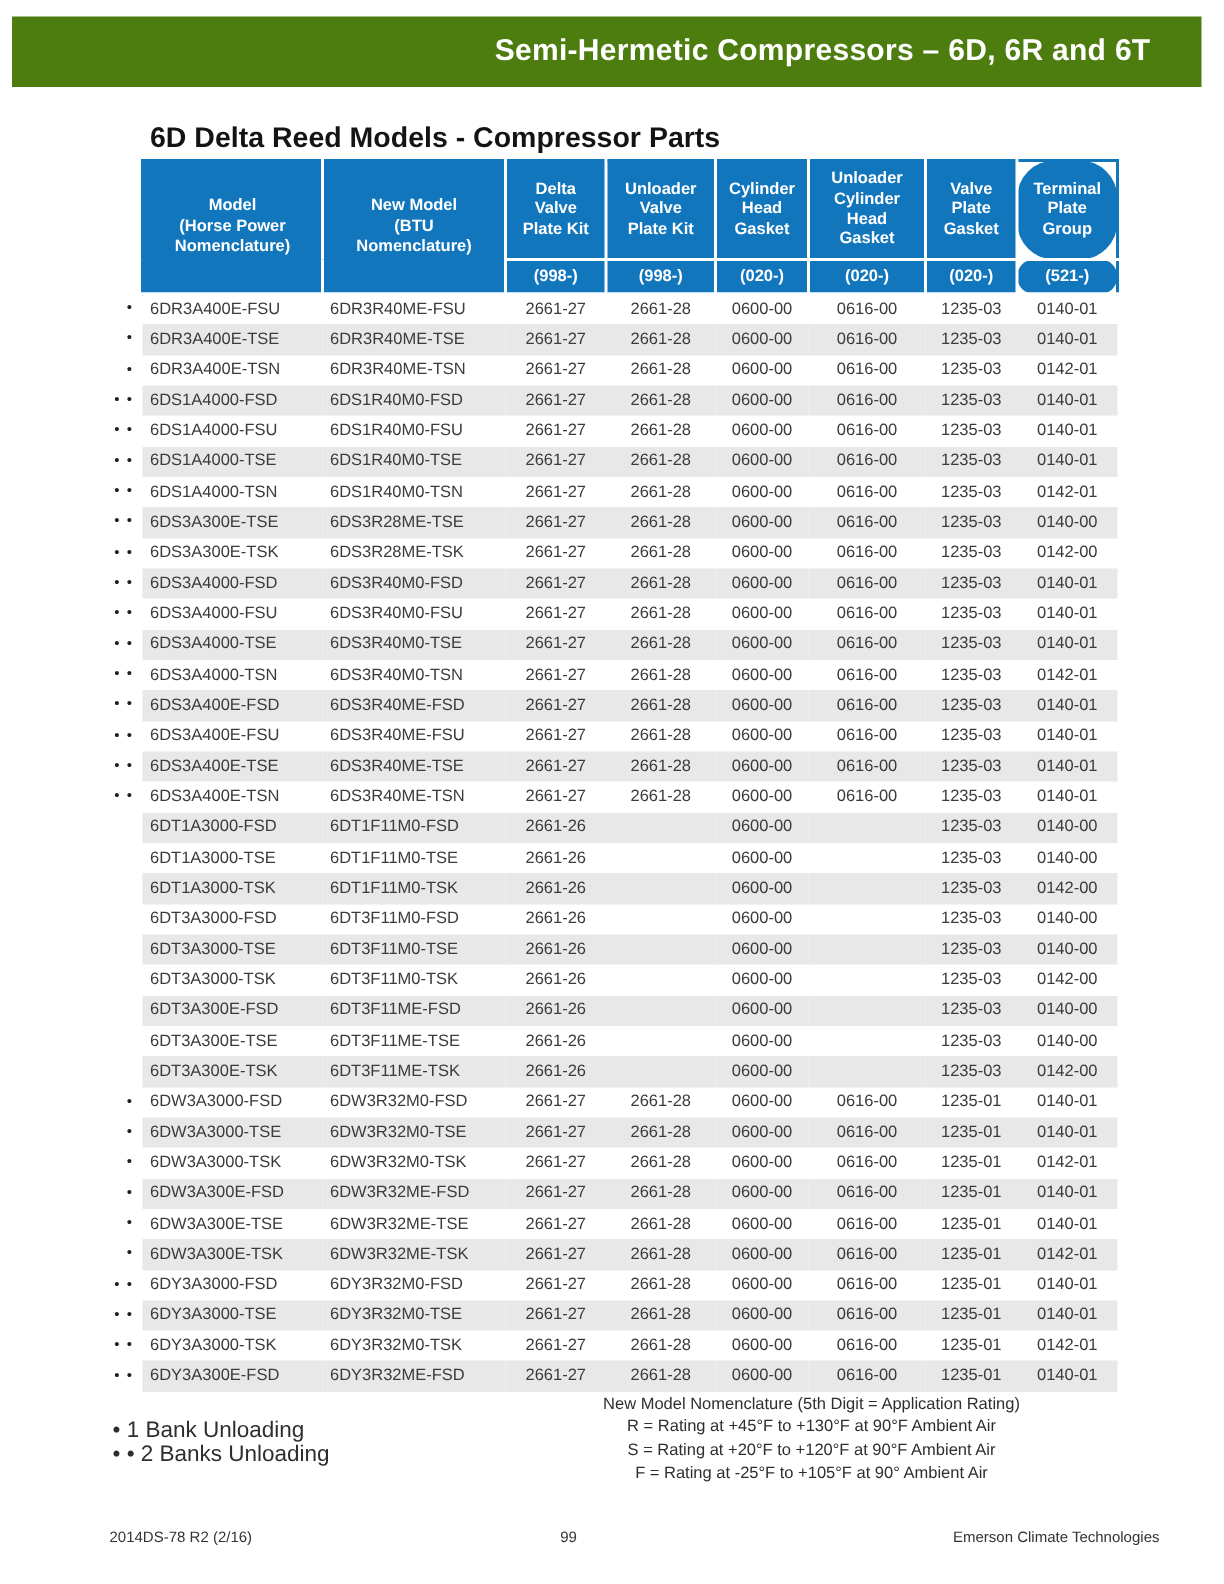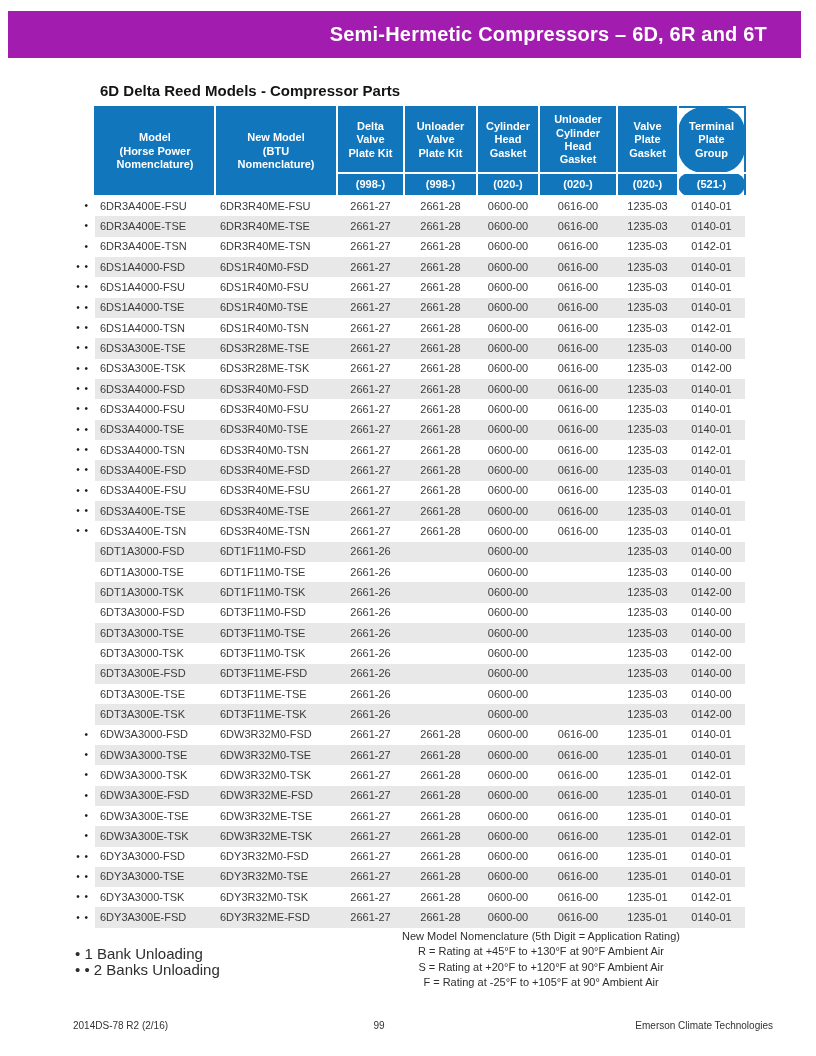--- a/index.html
+++ b/index.html
@@ -2,27 +2,27 @@
 <html><head>
 <meta charset="utf-8">
 <style>
   html,body{margin:0;padding:0;}
   body{
     width:816px;height:1056px;position:relative;background:#ffffff;
     font-family:"Liberation Sans", sans-serif;color:#3b3b3b;overflow:hidden;
   }
   .banner{
     position:absolute;left:8px;top:11px;width:793px;height:47px;
-    background:#a21caf;color:#ffffff;display:flex;align-items:center;
+    background:#4d7c0f;color:#ffffff;display:flex;align-items:center;
     justify-content:flex-end;padding-right:34px;box-sizing:border-box;
     font-size:20px;font-weight:bold;letter-spacing:.2px;
   }
   .section-title{
     position:absolute;left:100px;top:82px;margin:0;
-    font-size:15px;font-weight:bold;color:#141414;
+    font-size:19px;font-weight:bold;color:#141414;
   }
   table.parts-table{
     position:absolute;left:73px;top:106px;border-collapse:collapse;
     table-layout:fixed;width:672px;font-size:11px;color:#3b3b3b;
   }
   
   th.hcell,th.pcell{
     background:#1276BC;color:#ffffff;font-weight:bold;text-align:center;
     vertical-align:middle;border:2px solid #ffffff;white-space:pre-line;
     line-height:1.22;padding:2px 1px;font-size:11px;

